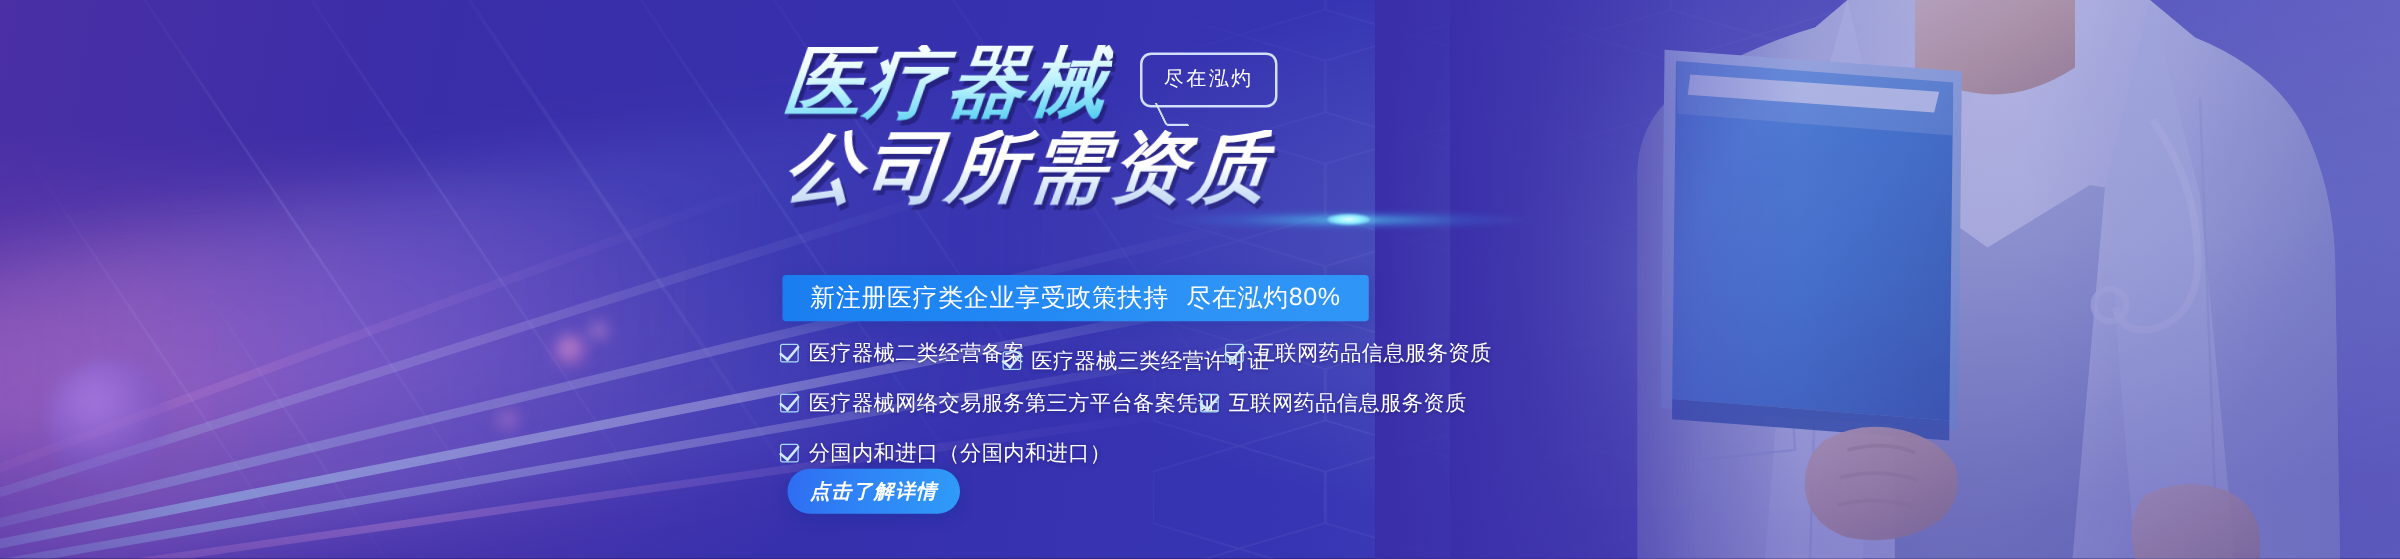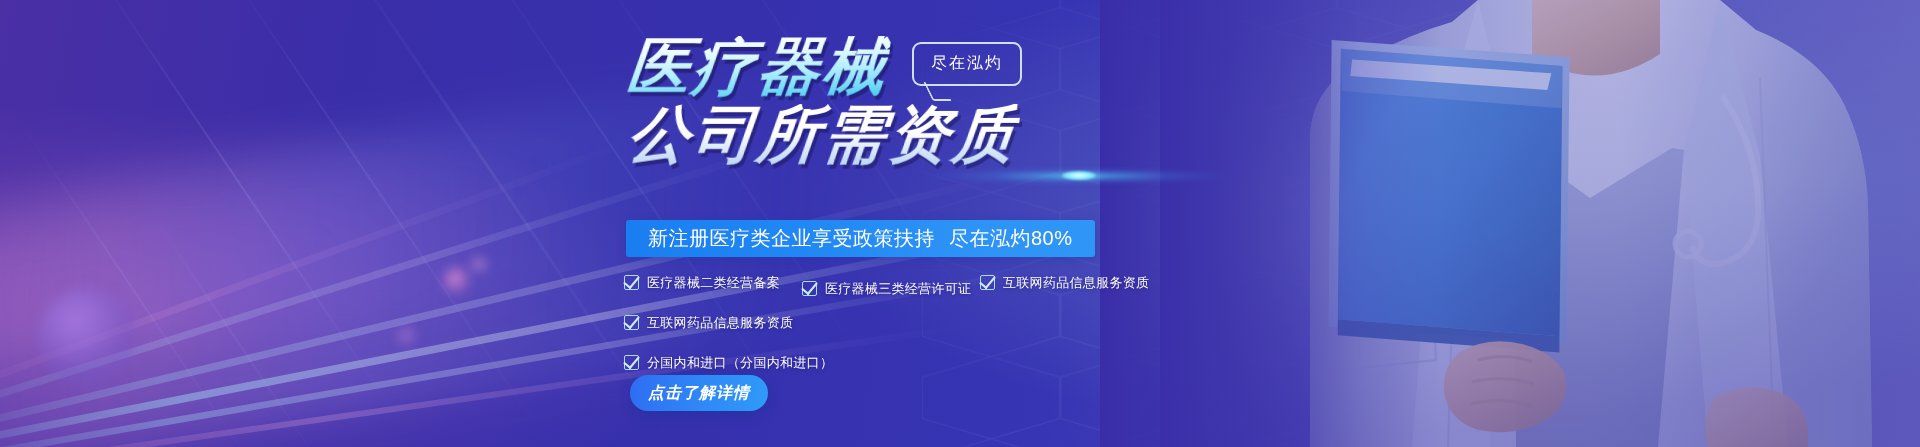--- a/index.html
+++ b/index.html
@@ -266,21 +266,21 @@
     content: "";
     position: absolute;
     left: 2px; top: -3px;
     width: 7px; height: 13px;
     border-right: 2.4px solid #cfeaf9;
     border-bottom: 2.4px solid #cfeaf9;
     transform: rotate(40deg);
   }
   .check-label {
     color: #ffffff;
-    font-size: 13px;
+    font-size: 17px;
     letter-spacing: 0.3px;
     text-shadow: 0 1px 3px rgba(25,20,90,0.55);
   }
 
   .col-left  { width: 336px; flex: 0 0 336px; }
   .col-right { flex: 0 0 auto; text-align: center; }
 
   
   .cta {
     position: absolute;
@@ -488,20 +488,24 @@
             <span class="check-icon"></span>
             <span class="check-label">医疗器械三类经营许可证</span>
           </div>
         <div class="check-item col-right">
           <span class="check-icon"></span>
           <span class="check-label">互联网药品信息服务资质</span>
         </div>
       </div>
 
       <div class="check-row">
+        <div class="check-item col-left">
+          <span class="check-icon"></span>
+          <span class="check-label">医疗器械网络交易服务第三方平台备案凭证</span>
+        </div>
         <div class="check-item col-right">
           <span class="check-icon"></span>
           <span class="check-label">互联网药品信息服务资质</span>
         </div>
       </div>
 
       <div class="check-row">
         <div class="check-item col-left">
           <span class="check-icon"></span>
           <span class="check-label">分国内和进口（分国内和进口）</span>

